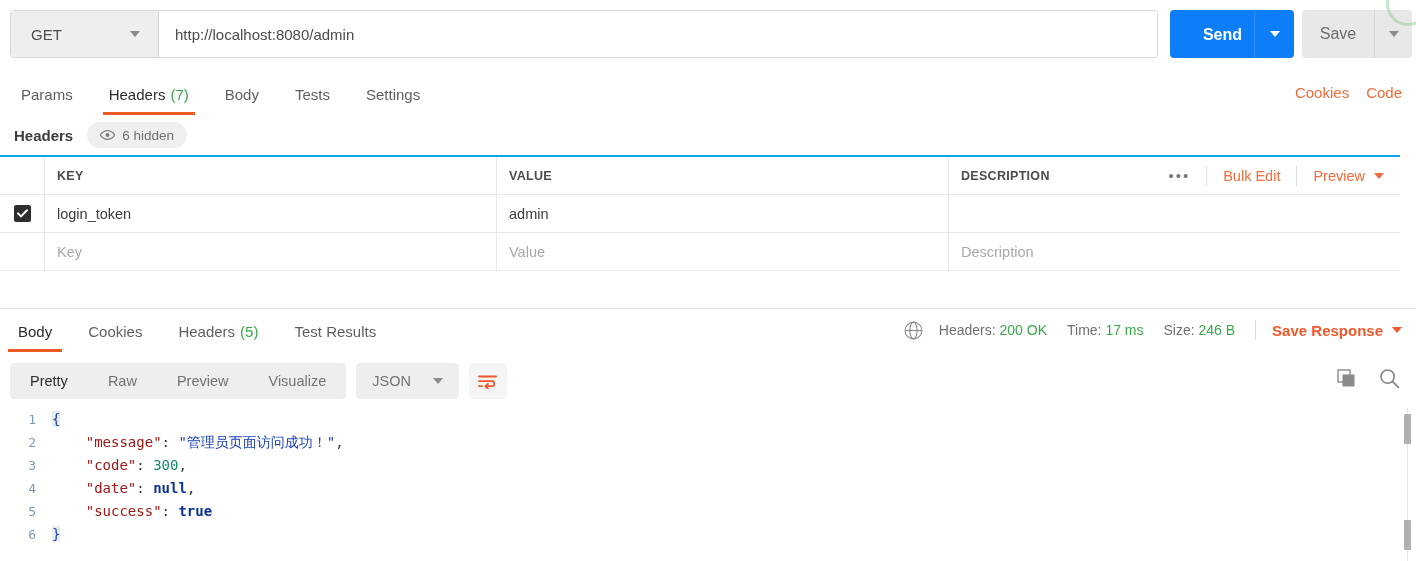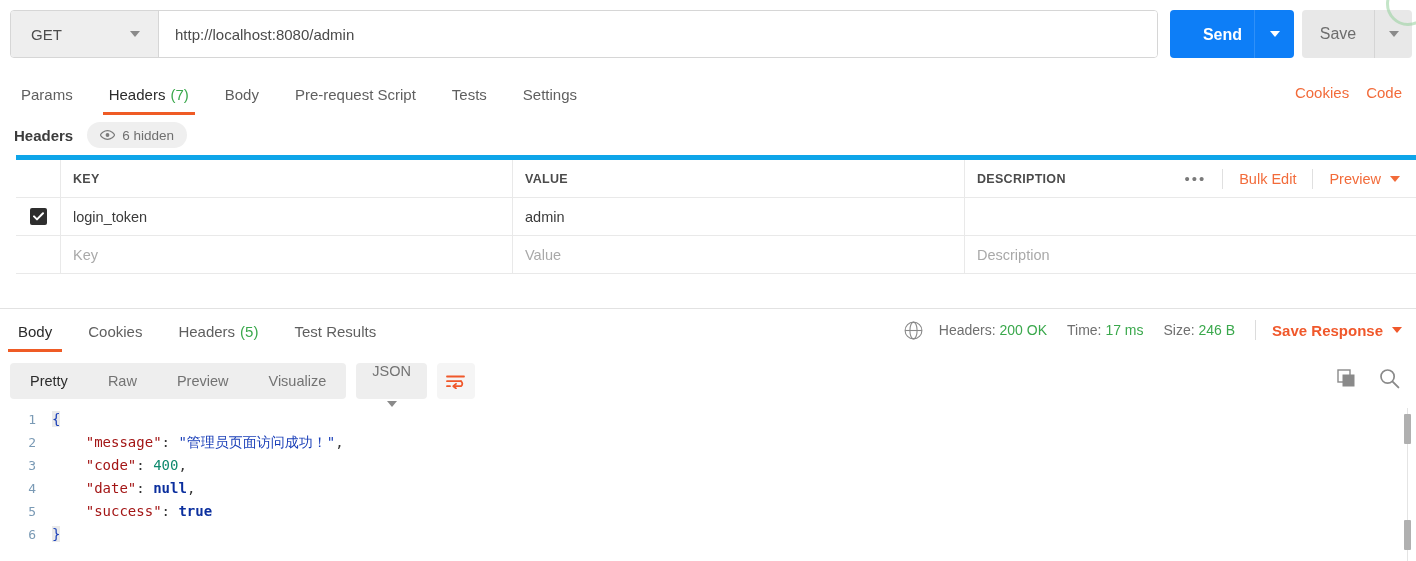--- a/index.html
+++ b/index.html
@@ -133,22 +133,22 @@
     margin-left: 14px; height: 26px;
     background: #efefef; border-radius: 13px;
     display: flex; align-items: center; gap: 7px;
     padding: 0 13px; font-size: 13.5px; color: #6f6f6f;
     cursor: pointer;
   }
   .eye { display: block; }
 
   
   .kv-table {
-    position: absolute; left: 16px; top: 155px; width: 1400px;
-    border-top: 5px solid #0ea5e9;
+    position: absolute; left: 0; top: 155px; width: 1400px;
+    border-top: 2px solid #0ea5e9;
   }
   .kv-r { display: flex; height: 38px; border-bottom: 1px solid #e9e9e9; }
   .kv-r.head { height: 38px; }
   .c-chk {
     width: 45px; display: flex; align-items: center; justify-content: center;
     border-right: 1px solid #e9e9e9;
   }
   .c-key   { width: 452px; border-right: 1px solid #e9e9e9; }
   .c-val   { width: 452px; border-right: 1px solid #e9e9e9; }
   .c-desc  { flex: 1; }
@@ -237,21 +237,21 @@
   }
   .seg-item {
     height: 36px; padding: 0 20px;
     display: flex; align-items: center;
     font-size: 14.5px; color: #737373; cursor: pointer;
   }
   .seg-item.active { color: #2c2c2c; }
   .json-sel {
     height: 36px; background: #eeeeee; border-radius: 4px;
     display: flex; align-items: center; gap: 22px;
-    padding: 0 16px; font-size: 14.5px; color: #737373; cursor: pointer; flex-direction: column;
+    padding: 0 16px; font-size: 14.5px; color: #737373; cursor: pointer;
   }
   .wrap-btn {
     width: 38px; height: 36px; background: #f5f5f5; border-radius: 4px;
     display: flex; align-items: center; justify-content: center; cursor: pointer;
   }
   .body-icons {
     position: absolute; right: 16px; top: 368px;
     display: flex; align-items: center; gap: 22px;
   }
   .ic { cursor: pointer; display: block; }
@@ -323,23 +323,20 @@
 <div class="req-tabs">
   <div class="rtab">
     <span>Params</span>
   </div>
   <div class="rtab active">
     <span>Headers</span>
     <span class="cnt">(7)</span>
   </div>
   <div class="rtab">
     <span>Body</span>
-  </div>
-  <div class="rtab">
-    <span>Pre-request Script</span>
   </div>
   <div class="rtab">
     <span>Tests</span>
   </div>
   <div class="rtab">
     <span>Settings</span>
   </div>
 </div>
 
 <div class="topright-links">
@@ -496,21 +493,21 @@
       <div class="code-line">
         <span class="ln">1</span>
         <span class="ct"><span class="brace">{</span></span>
       </div>
       <div class="code-line">
         <span class="ln">2</span>
         <span class="ct"><span class="k-pun">    </span><span class="k-key">"message"</span><span class="k-pun">: </span><span class="k-str">"管理员页面访问成功！"</span><span class="k-pun">,</span></span>
       </div>
       <div class="code-line">
         <span class="ln">3</span>
-        <span class="ct"><span class="k-pun">    </span><span class="k-key">"code"</span><span class="k-pun">: </span><span class="k-num">400</span><span class="k-pun">,</span></span>
+        <span class="ct"><span class="k-pun">    </span><span class="k-key">"code"</span><span class="k-pun">: </span><span class="k-num">300</span><span class="k-pun">,</span></span>
       </div>
       <div class="code-line">
         <span class="ln">4</span>
         <span class="ct"><span class="k-pun">    </span><span class="k-key">"date"</span><span class="k-pun">: </span><span class="k-lit">null</span><span class="k-pun">,</span></span>
       </div>
       <div class="code-line">
         <span class="ln">5</span>
         <span class="ct"><span class="k-pun">    </span><span class="k-key">"success"</span><span class="k-pun">: </span><span class="k-lit">true</span></span>
       </div>
       <div class="code-line">

